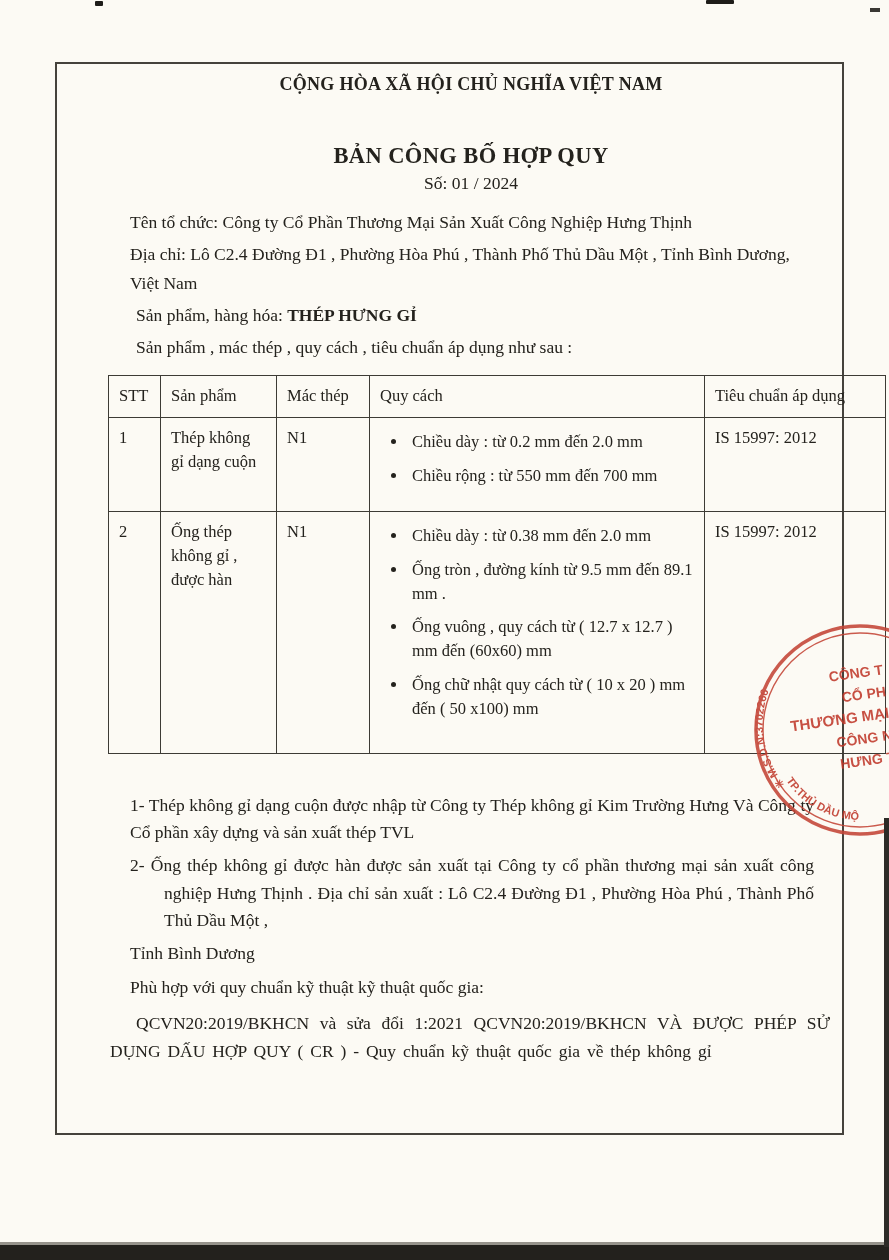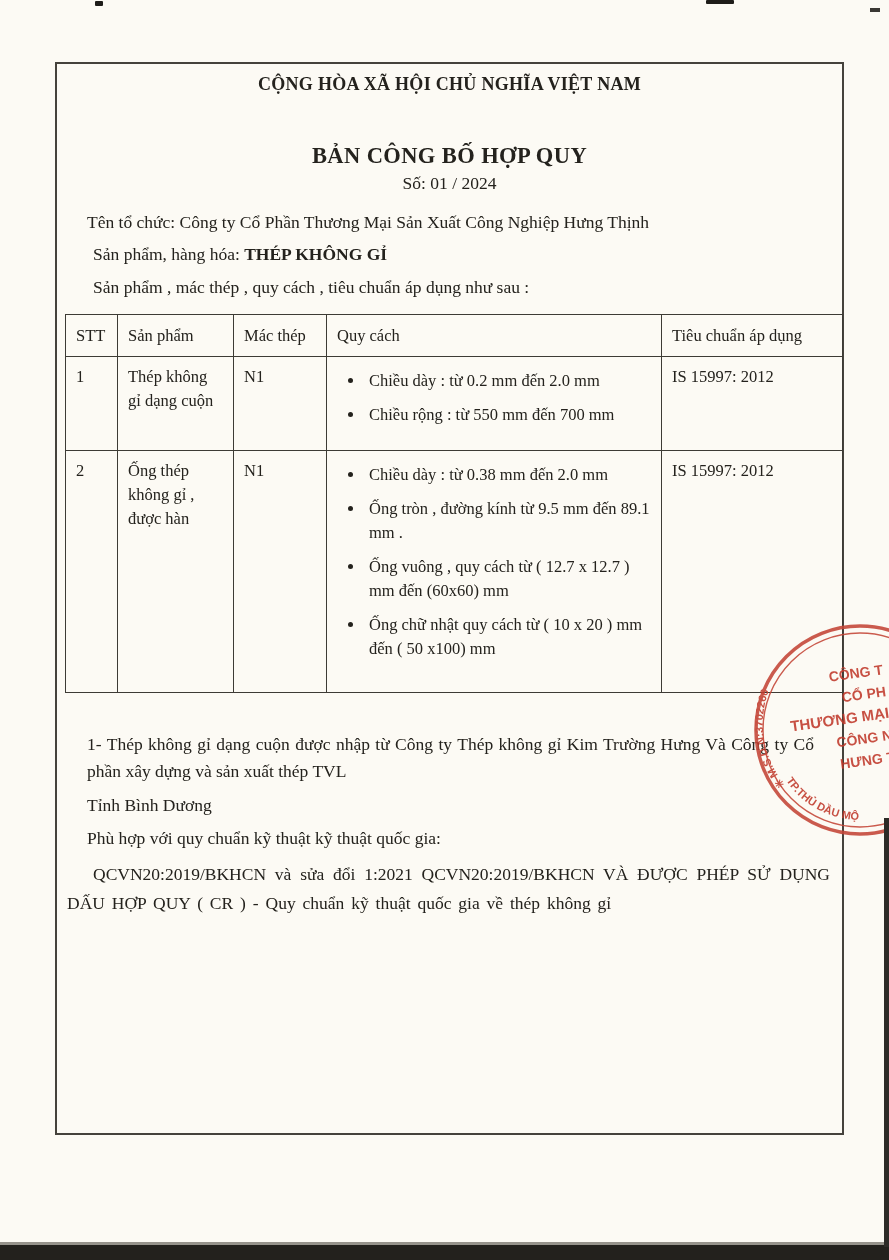--- a/index.html
+++ b/index.html
@@ -10,20 +10,21 @@
     background:#fcfaf4;
     overflow:hidden;
     font-family:"Liberation Serif","DejaVu Serif",serif;
     color:#24221d;
   }
   
   .frame{
     position:absolute;left:55px;top:62px;width:789px;height:1073px;
     border:2px solid #45423c;box-sizing:border-box;
     background:transparent;
+    padding-left:43px;
   }
   .nat-header{ text-align:center; margin-top:10px;}
   .nat-line1{ font-weight:bold; font-size:18px; letter-spacing:.3px;}
   .nat-line2{
     display:inline-block; font-weight:bold; font-size:16.5px; margin-top:6px;
     border-bottom:1.6px solid #2a2823; padding:0 14px 2px 14px;
   }
   .doc-title{ text-align:center; font-weight:bold; font-size:22.5px; margin-top:30px; letter-spacing:.4px;}
   .doc-number{ text-align:center; font-size:17.5px; margin-top:4px;}
 
@@ -85,21 +86,22 @@
 
     <div class="nat-header">
       <div class="nat-line1">CỘNG HÒA XÃ HỘI CHỦ NGHĨA VIỆT NAM</div><br>
     </div>
 
     <div class="doc-title">BẢN CÔNG BỐ HỢP QUY</div>
     <div class="doc-number">Số: 01 / 2024</div>
 
     <div class="body-text">
       <div class="p first">Tên tổ chức: Công ty Cổ Phần Thương Mại Sản Xuất Công Nghiệp Hưng Thịnh</div>
-      <div class="p indent"><span>Sản phẩm, hàng hóa: </span><span class="bold">THÉP KHÔNG GỈ</span></div>
+      <div class="p">Địa chỉ: Lô C2.4 Đường Đ1 , Phường Hòa Phú , Thành Phố Thủ Dầu Một , Tỉnh Bình Dương, Việt Nam</div>
+      <div class="p indent"><span>Sản phẩm, hàng hóa: </span><span class="bold">THÉP HƯNG GỈ</span></div>
       <div class="p indent">Sản phẩm , mác thép , quy cách , tiêu chuẩn áp dụng như sau :</div>
     </div>
 
     <table class="spec">
       <colgroup>
         <col style="width:52px">
           <col style="width:116px">
           <col style="width:93px">
           <col style="width:335px">
           <col style="width:181px">
@@ -138,20 +140,21 @@
               <li>Ống chữ nhật quy cách từ ( 10 x 20 ) mm đến ( 50 x100) mm</li>
             </ul>
           </td>
           <td>IS 15997: 2012</td>
         </tr>
       </tbody>
     </table>
 
     <div class="notes">
       <div class="note">1- Thép không gỉ dạng cuộn được nhập từ Công ty Thép không gỉ Kim Trường Hưng Và Công ty Cổ phần xây dựng và sản xuất thép TVL</div>
+      <div class="note hang">2- Ống thép không gỉ được hàn được sản xuất tại Công ty cổ phần thương mại sản xuất công nghiệp Hưng Thịnh . Địa chỉ sản xuất : Lô C2.4 Đường Đ1 , Phường Hòa Phú , Thành Phố Thủ Dầu Một ,</div>
       <div class="note plain">Tỉnh Bình Dương</div>
       <div class="note plain">Phù hợp với quy chuẩn kỹ thuật kỹ thuật quốc gia:</div>
       <div class="conformity">QCVN20:2019/BKHCN và sửa đổi 1:2021 QCVN20:2019/BKHCN VÀ ĐƯỢC PHÉP SỬ DỤNG DẤU HỢP QUY ( CR ) -  Quy chuẩn kỹ thuật quốc gia về thép không gỉ</div>
     </div>
 
   </div>
 
   <svg class="stamp" viewBox="0 0 220 220" xmlns="http://www.w3.org/2000/svg">
     <g stroke="#c44536" fill="none">
       <circle cx="110" cy="110" r="104" stroke-width="3.5"></circle>

